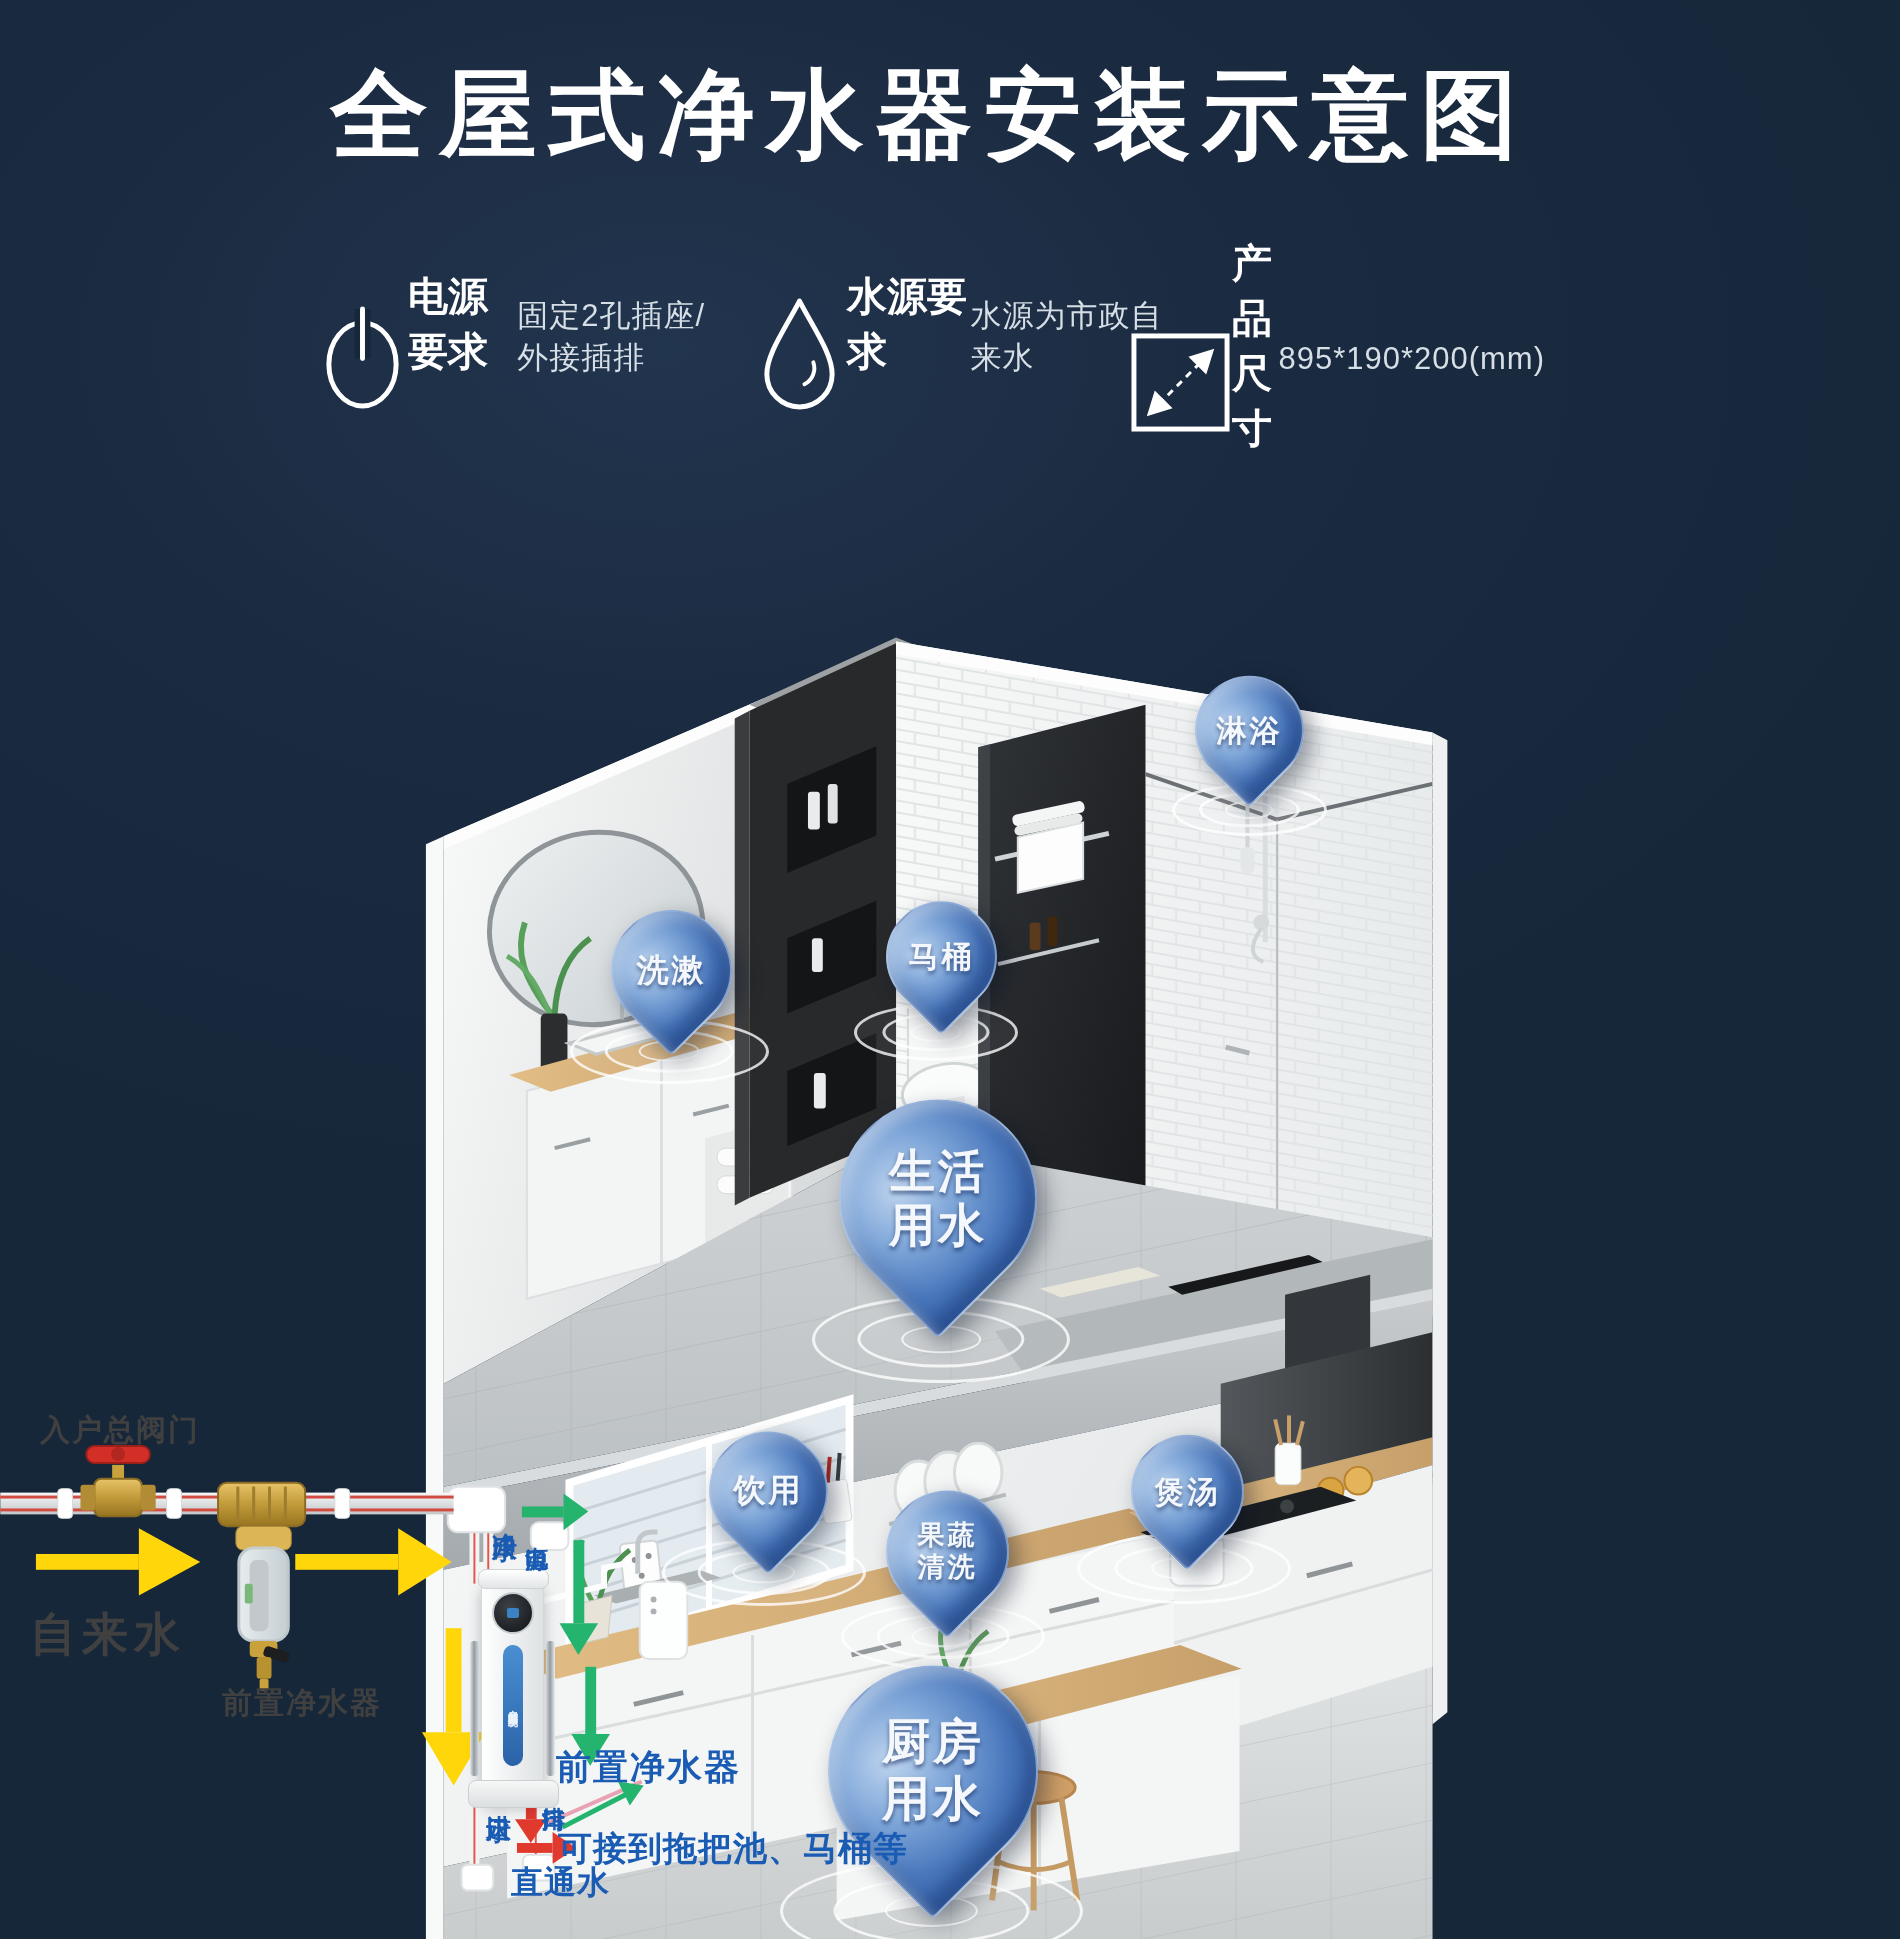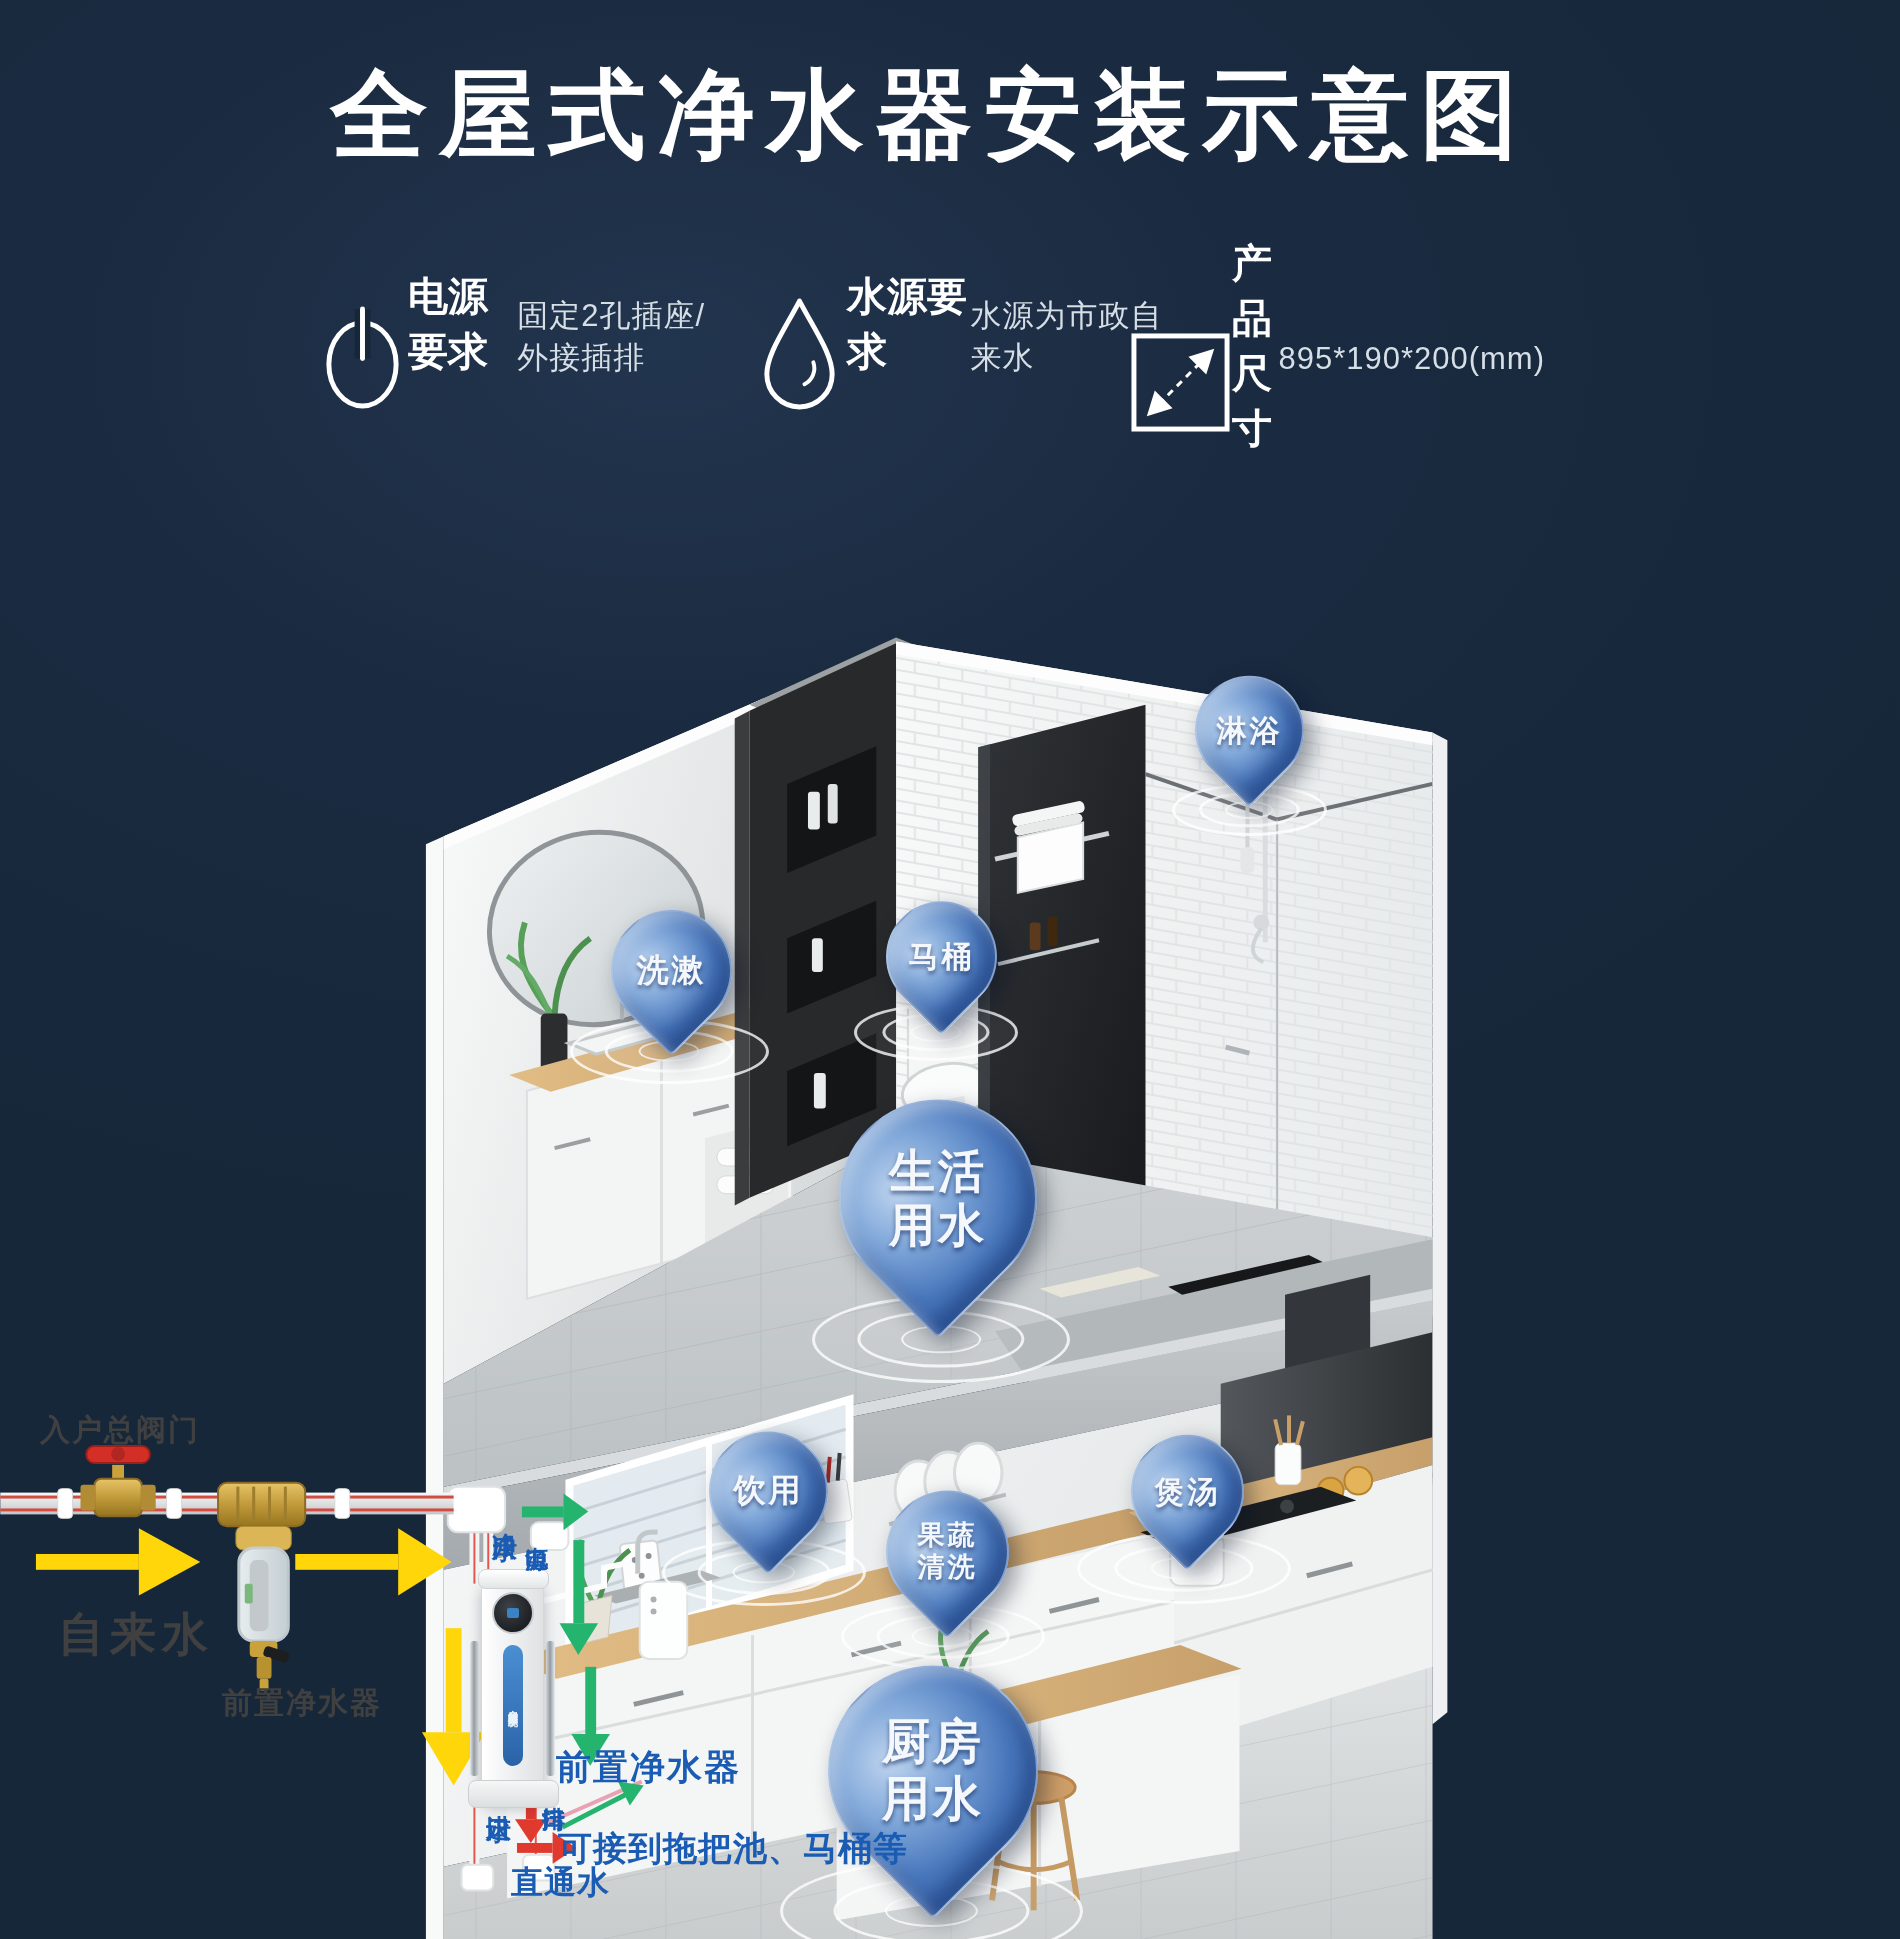--- a/index.html
+++ b/index.html
@@ -539,21 +539,21 @@
   <div class="body"></div>
   <div class="cap"></div>
   <div class="screen">
       <i></i>
     </div>
   <div class="strip">全屋智能净水系统</div>
   <div class="base"></div>
 </div>
 
 <div class="abs wlabel" style="left:40px;top:1410px;font-size:30px;letter-spacing:2px;">入户总阀门</div>
-<div class="abs wlabel" style="left:58px;top:1604px;font-size:46px;letter-spacing:6px;">自来水</div>
+<div class="abs wlabel" style="left:30px;top:1604px;font-size:46px;letter-spacing:6px;">自来水</div>
 <div class="abs wlabel" style="left:186px;top:1683px;font-size:30px;letter-spacing:2px;margin-left:36px;">前置净水器</div>
 
 <div class="abs blabel vert" style="left:489px;top:1513px;font-size:25px;">净水口</div>
 <div class="abs blabel vert" style="left:522px;top:1528px;font-size:23px;">电源口</div>
 <div class="abs blabel vert" style="left:483px;top:1794px;font-size:25px;">进水口</div>
 <div class="abs blabel vert" style="left:539px;top:1788px;font-size:23px;">排污口</div>
 <div class="abs blabel" style="left:556px;top:1744px;font-size:35px;letter-spacing:2px;">前置净水器</div>
 <div class="abs blabel" style="left:558px;top:1826px;font-size:34px;letter-spacing:1px;">可接到拖把池、马桶等</div>
 <div class="abs blabel" style="left:511px;top:1861px;font-size:32px;letter-spacing:1px;">直通水</div>
 

